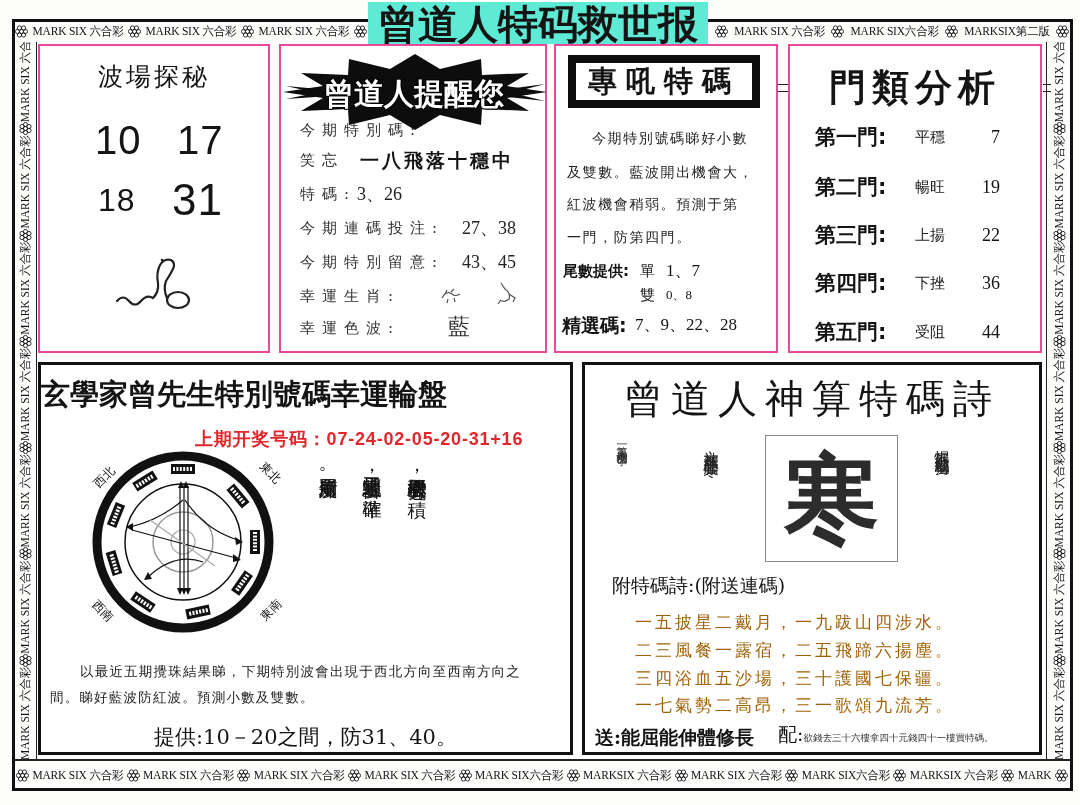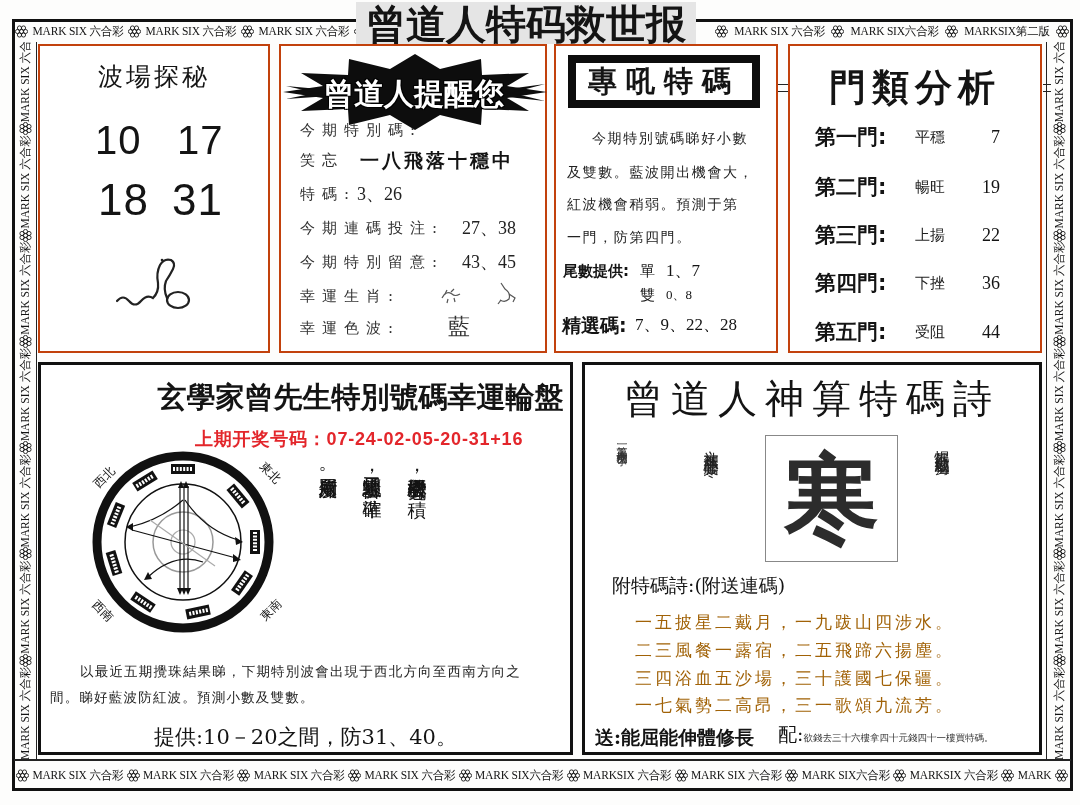--- a/index.html
+++ b/index.html
@@ -1,25 +1,25 @@
 <!DOCTYPE html>
 <html><head>
 <meta charset="utf-8">
 <style>
 *{margin:0;padding:0;box-sizing:border-box}
 body{width:1080px;height:805px;background:#fdfdfc;position:relative;overflow:hidden;font-family:"DejaVu Sans",sans-serif;color:#141414}
 .abs{position:absolute}
 .frame{left:12px;top:19px;width:1061px;height:772px;border:3px solid #111}
-.title{left:356px;top:2px;width:340px;height:42px;background:#e5e5e5;font-family:"DejaVu Serif",serif;font-weight:bold;font-size:40px;line-height:44px;text-align:center;letter-spacing:0px;white-space:nowrap;overflow:hidden}
+.title{left:368px;top:2px;width:340px;height:42px;background:#5eead4;font-family:"DejaVu Serif",serif;font-weight:bold;font-size:40px;line-height:44px;text-align:center;letter-spacing:0px;white-space:nowrap;overflow:hidden}
 .banner{display:flex;align-items:center;justify-content:space-between;overflow:hidden;white-space:nowrap;font-family:"Liberation Serif",serif;font-size:11.5px;letter-spacing:-0.2px}
 .banner .bt{margin:0 2px}
 .flower{width:13px;height:13px;flex:0 0 13px}
 .strip{display:flex;align-items:center;justify-content:space-between;overflow:hidden;white-space:nowrap;font-family:"Liberation Serif",serif;font-size:11.5px;transform-origin:0 0;transform:rotate(-90deg)}
 .strip-line{background:#222}
-.panel{position:absolute;border:2px solid #c2410c;background:#fff}
+.panel{position:absolute;border:2px solid #ec4899;background:#fff}
 .panel.thick{border:3px solid #111}
 .t{position:absolute;white-space:nowrap}
 .serif{font-family:"DejaVu Serif",serif}
 .vcol{position:absolute;writing-mode:vertical-rl;font-family:"DejaVu Serif",serif;white-space:nowrap}
 .p2-label{font-family:"DejaVu Serif",serif;font-size:15px;letter-spacing:7px;color:#333;line-height:28px;height:28px}
 .p2-val{font-family:"Liberation Serif",serif;font-size:18px;line-height:28px;height:28px;color:#222}
 .p3-line{font-family:"DejaVu Sans",sans-serif;font-size:14px;letter-spacing:1.6px;line-height:20px;color:#222}
 .p4-gate{font-family:"DejaVu Sans",sans-serif;font-weight:bold;font-size:21px;line-height:28px}
 .p4-trend{font-family:"DejaVu Serif",serif;font-size:15px;line-height:28px;color:#222}
 .p4-num{font-family:"Liberation Serif",serif;font-size:18px;line-height:28px;text-align:right;width:30px}
@@ -188,21 +188,21 @@
     </svg>
 </div>
 
 <div class="abs tick" style="left:777px;top:84px;width:12px;height:8px"></div>
 <div class="abs tick" style="left:1043px;top:84px;width:8px;height:8px"></div>
 
 <div class="panel" style="left:38px;top:44px;width:232px;height:309px">
   <div class="t serif" style="left:0;top:16px;width:228px;height:30px;text-align:center;font-size:25px;letter-spacing:3px;line-height:30px">波場探秘</div>
   <div class="t" style="left:55px;top:72px;font-family:'Liberation Sans',sans-serif;font-size:40px;line-height:44px;letter-spacing:1px">10</div>
   <div class="t" style="left:137px;top:72px;font-family:'Liberation Sans',sans-serif;font-size:40px;line-height:44px;letter-spacing:1px">17</div>
-  <div class="t" style="left:58px;top:132px;font-family:'Liberation Sans',sans-serif;font-size:44px;line-height:44px;letter-spacing:1px">18</div>
+  <div class="t" style="left:58px;top:132px;font-family:'Liberation Sans',sans-serif;font-size:32px;line-height:44px;letter-spacing:1px">18</div>
   <div class="t" style="left:132px;top:132px;font-family:'Liberation Sans',sans-serif;font-size:44px;line-height:44px;letter-spacing:1px">31</div>
   <svg class="t" style="left:72px;top:206px" width="80" height="66" viewBox="112 252 80 66">
     <g fill="none" stroke="#222" stroke-width="2.2" stroke-linecap="round">
       <path d="M117,301 q6,-7 12,0 t12,0 t12,-3 q6,-6 5,-15 q-2,-10 2,-18 q4,-7 11,-5 q5,3 2,9 q-3,6 -7,12 q-3,8 1,17"></path>
       <ellipse cx="178" cy="300" rx="11" ry="8"></ellipse>
     </g>
     <circle cx="162" cy="260" r="1.3" fill="#222"></circle>
   </svg>
 </div>
 
@@ -283,21 +283,21 @@
   <div class="t p4-gate" style="left:25px;top:223px">第四門:</div>
   <div class="t p4-trend" style="left:125px;top:223px">下挫</div>
   <div class="t p4-num" style="left:180px;top:223px">36</div>
 
   <div class="t p4-gate" style="left:25px;top:272px">第五門:</div>
   <div class="t p4-trend" style="left:125px;top:272px">受阻</div>
   <div class="t p4-num" style="left:180px;top:272px">44</div>
 </div>
 
 <div class="panel thick" style="left:38px;top:362px;width:535px;height:393px">
-  <div class="t" style="left:0;top:14px;width:639px;height:36px;text-align:center;font-family:Liberation Sans, sans-serif;font-weight:bold;font-size:29px;line-height:36px">玄學家曾先生特別號碼幸運輪盤</div>
+  <div class="t" style="left:0;top:14px;width:639px;height:36px;font-family:Liberation Mono, monospace;font-weight:bold;font-size:29px;line-height:36px">玄學家曾先生特別號碼幸運輪盤</div>
   <div class="t" style="left:154px;top:62px;height:24px;font-family:'Liberation Sans',sans-serif;font-weight:bold;font-size:18px;line-height:24px;letter-spacing:0.8px;color:#e3262b">上期开奖号码：07-24-02-05-20-31+16</div>
 
   <svg class="t" style="left:44px;top:80px;overflow:visible" width="200" height="195" viewBox="85 445 200 195">
     <circle cx="183" cy="542" r="86" fill="none" stroke="#111" stroke-width="9"></circle>
     <circle cx="183" cy="542" r="58" fill="none" stroke="#111" stroke-width="1.5"></circle>
     <circle cx="183" cy="542" r="30" fill="none" stroke="#999" stroke-width="1.5"></circle>
     <circle cx="183" cy="542" r="12" fill="none" stroke="#aaa" stroke-width="1.2"></circle>
     <g>
       <g transform="translate(183,469) rotate(0)">
           <rect x="-12" y="-5" width="24" height="10" fill="#111"></rect>

